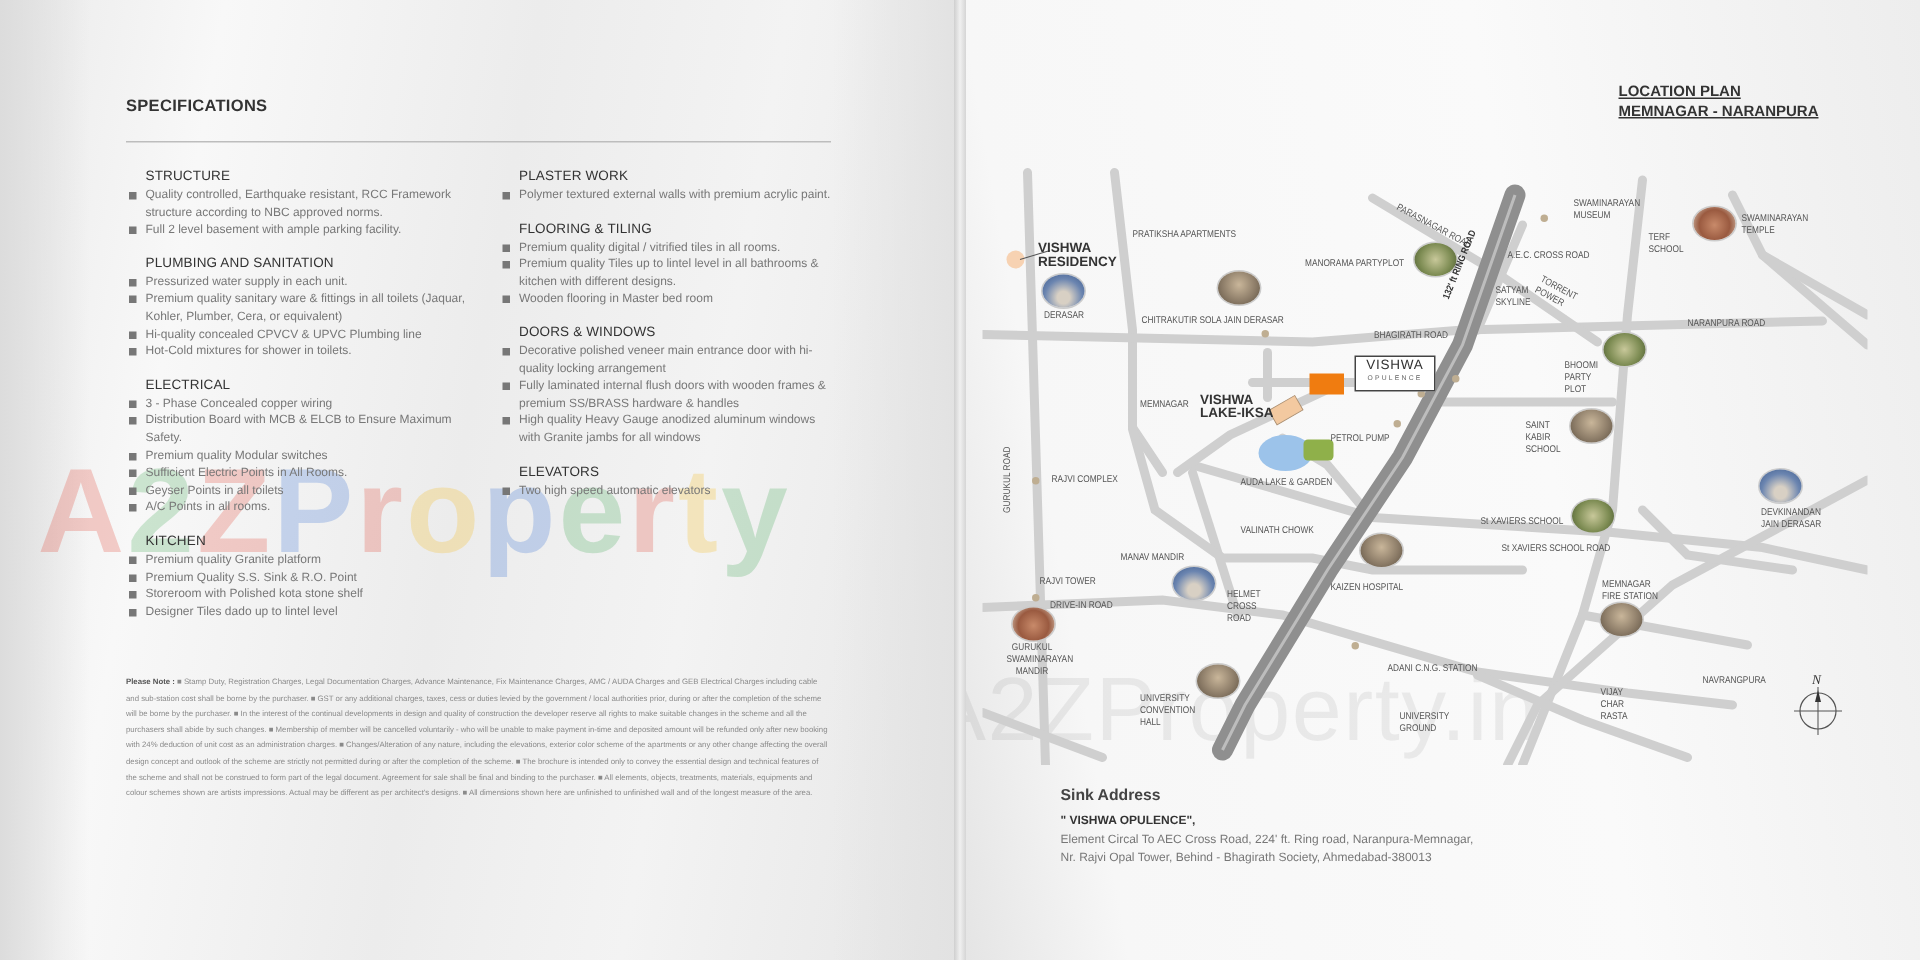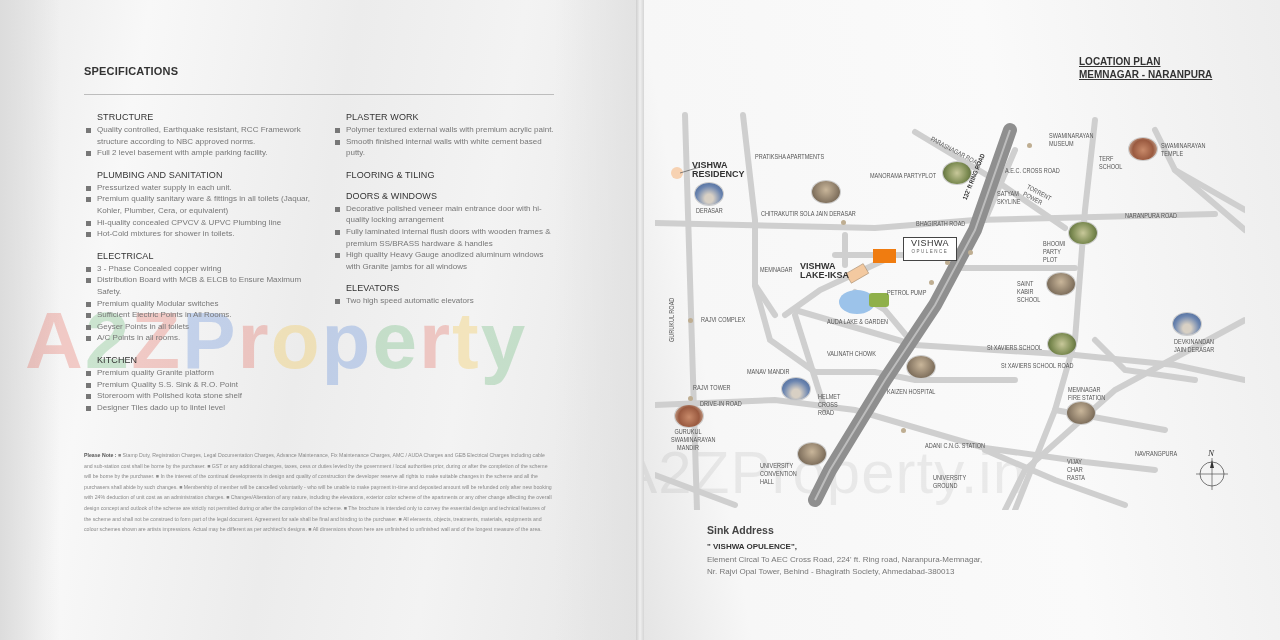--- a/index.html
+++ b/index.html
@@ -100,25 +100,29 @@
           <li>Storeroom with Polished kota stone shelf</li>
           <li>Designer Tiles dado up to lintel level</li>
         </ul>
       </div>
     </div>
   <div class="col c2">
       <div class="sec">
         <div class="sec-h">PLASTER WORK</div>
         <ul>
           <li>Polymer textured external walls with premium acrylic paint.</li>
-          <li>Smooth finished internal walls with white cement based putty.</li>
         </ul>
       </div>
       <div class="sec">
         <div class="sec-h">FLOORING &amp; TILING</div>
+        <ul>
+          <li>Premium quality digital / vitrified tiles in all rooms.</li>
+          <li>Premium quality Tiles up to lintel level in all bathrooms &amp; kitchen with different designs.</li>
+          <li>Wooden flooring in Master bed room</li>
+        </ul>
       </div>
       <div class="sec">
         <div class="sec-h">DOORS &amp; WINDOWS</div>
         <ul>
           <li>Decorative polished veneer main entrance door with hi-quality locking arrangement</li>
           <li>Fully laminated internal flush doors with wooden frames &amp; premium SS/BRASS hardware &amp; handles</li>
           <li>High quality Heavy Gauge anodized aluminum windows with Granite jambs for all windows</li>
         </ul>
       </div>
       <div class="sec">

